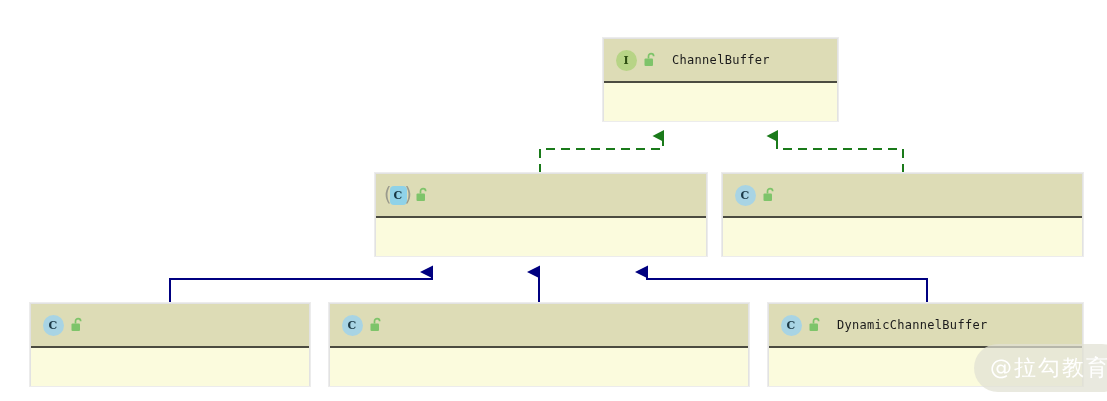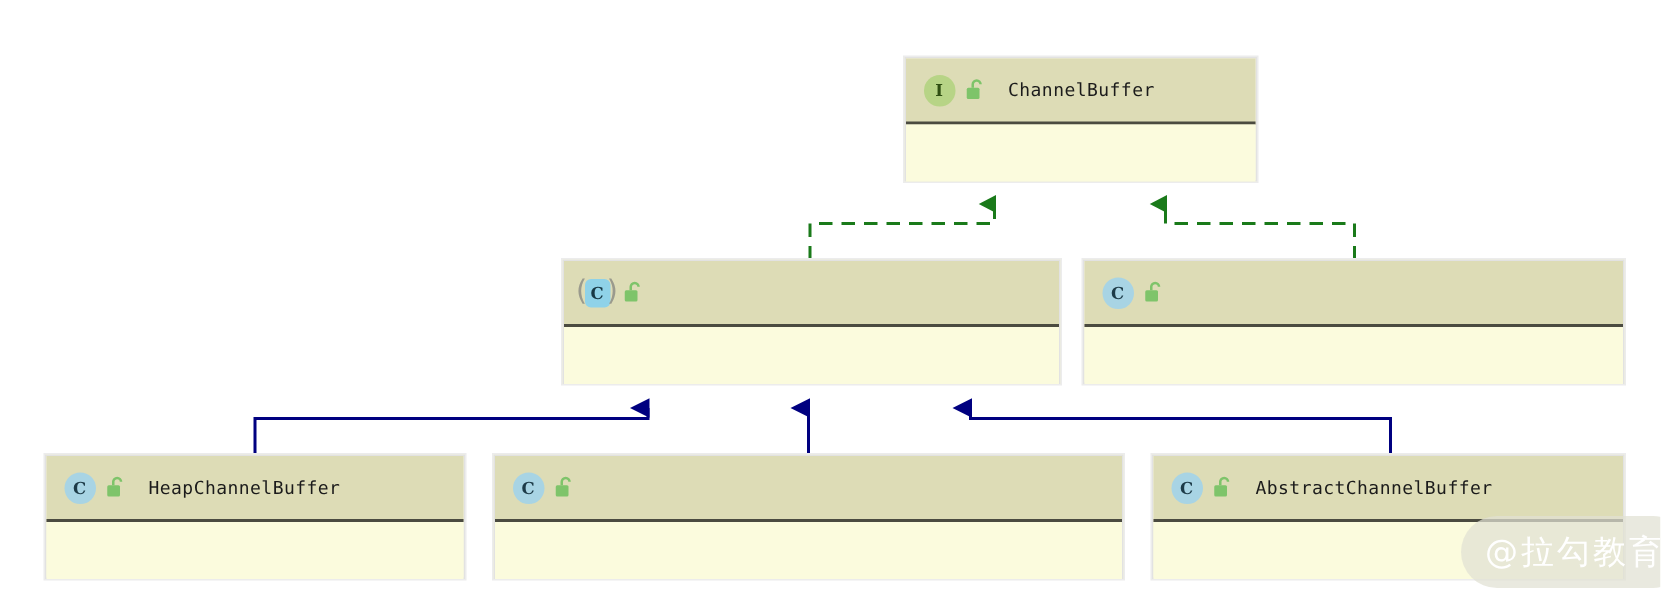--- a/index.html
+++ b/index.html
@@ -229,21 +229,20 @@
     <div class="node-header">
       <span class="icon-stereo">
         <span class="ico-class">C</span>
       </span>
       <span class="icon-lock">
         <svg width="14" height="16" viewBox="0 0 14 16" xmlns="http://www.w3.org/2000/svg">
           <path d="M5.5,6.5 L5.5,4.2 A2.6,2.6 0 0 1 10.7,4.2" fill="none" stroke="#7ec46a" stroke-width="1.7"></path>
           <rect x="1.5" y="6.5" width="8.5" height="7.5" rx="1" fill="#7ec46a"></rect>
         </svg>
       </span>
-      <span class="node-title">HeapChannelBuffer</span>
     </div>
     <div class="node-body"></div>
   </div>
 
   <div class="node" style="left:329px; top:303px; width:420px; height:83px;">
     <div class="node-header">
       <span class="icon-stereo">
         <span class="ico-class">C</span>
       </span>
       <span class="icon-lock">
@@ -260,20 +259,20 @@
     <div class="node-header">
       <span class="icon-stereo">
         <span class="ico-class">C</span>
       </span>
       <span class="icon-lock">
         <svg width="14" height="16" viewBox="0 0 14 16" xmlns="http://www.w3.org/2000/svg">
           <path d="M5.5,6.5 L5.5,4.2 A2.6,2.6 0 0 1 10.7,4.2" fill="none" stroke="#7ec46a" stroke-width="1.7"></path>
           <rect x="1.5" y="6.5" width="8.5" height="7.5" rx="1" fill="#7ec46a"></rect>
         </svg>
       </span>
-      <span class="node-title">AbstractChannelBuffer</span>
+      <span class="node-title">DynamicChannelBuffer</span>
     </div>
     <div class="node-body"></div>
   </div>
 
   <div class="watermark" style="left:974px; top:344px; width:152px; height:48px;">@拉勾教育</div>
 
 </div>
 
 </body></html>

